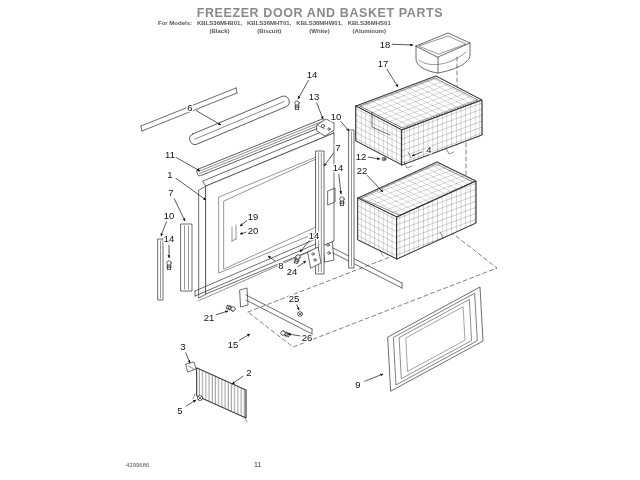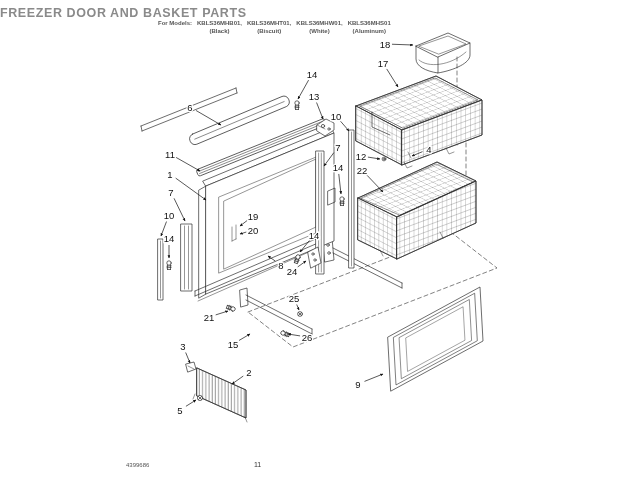--- a/index.html
+++ b/index.html
@@ -1,18 +1,18 @@
 <!DOCTYPE html>
 <html><head>
 <meta charset="utf-8">
 <style>
   html,body{margin:0;padding:0;background:#fff;}
   .page{position:relative;width:640px;height:480px;background:#fff;overflow:hidden;
         font-family:"Liberation Sans",sans-serif;}
-  .title{position:absolute;top:6px;left:0;width:640px;text-align:left;
+  .title{position:absolute;top:6px;left:0;width:640px;text-align:center;
          font-size:12.5px;font-weight:bold;letter-spacing:.6px;color:#8a8a8a;}
   .models-row{position:absolute;top:20px;left:158px;display:flex;gap:5px;align-items:flex-start;
               font-size:6px;font-weight:bold;color:#555;}
   .models-label{padding-top:0;}
   .model-col{display:flex;flex-direction:column;align-items:center;line-height:1.3;}
   .doc-num{position:absolute;left:126px;top:462px;font-size:6px;color:#555;}
   .page-num{position:absolute;left:254px;top:461px;font-size:7px;color:#333;}
   #art{position:absolute;left:0;top:0;width:640px;height:480px;}
   .part-root *{stroke:#2e2e2e;stroke-width:.7;fill:none;stroke-linejoin:round;stroke-linecap:round;}
   .part-root .thin{stroke-width:.5;}

